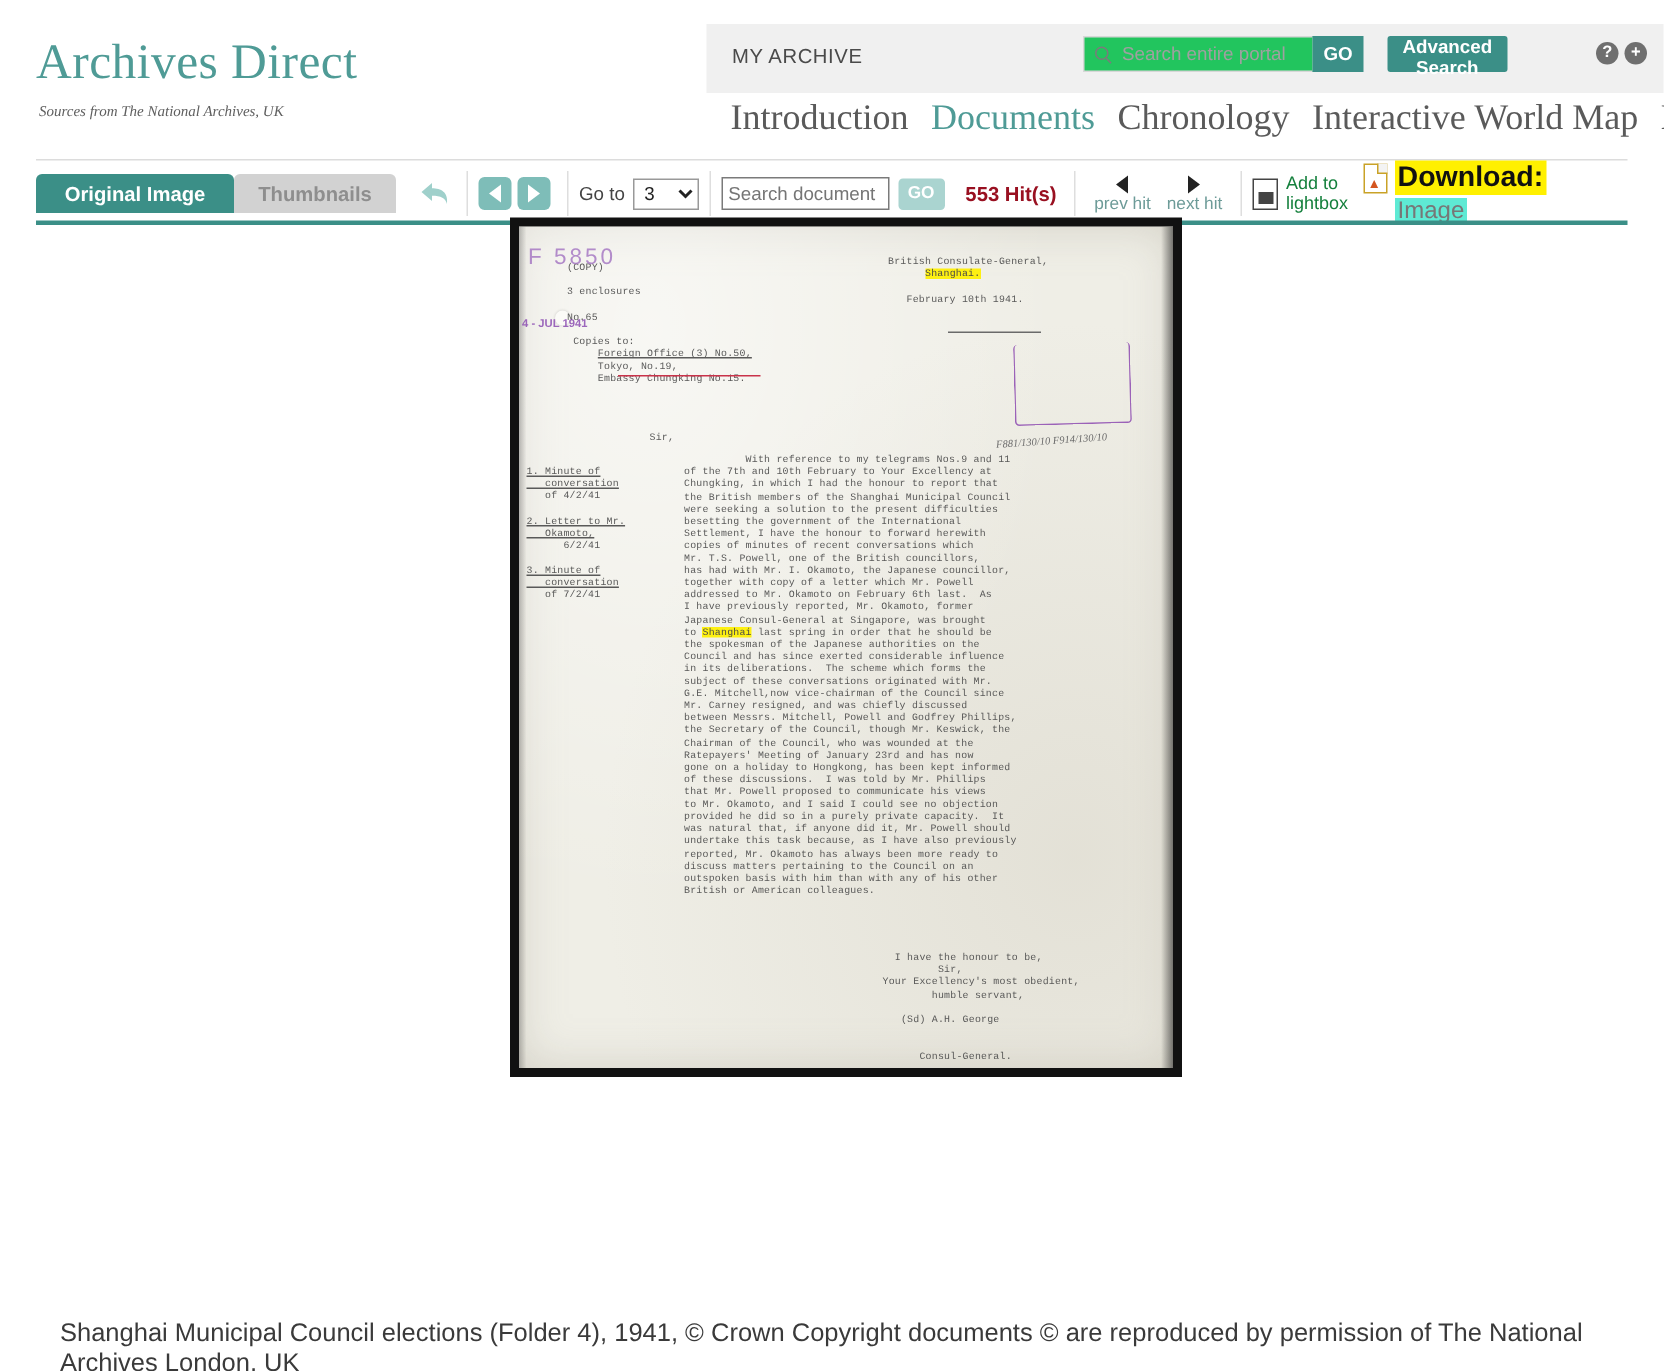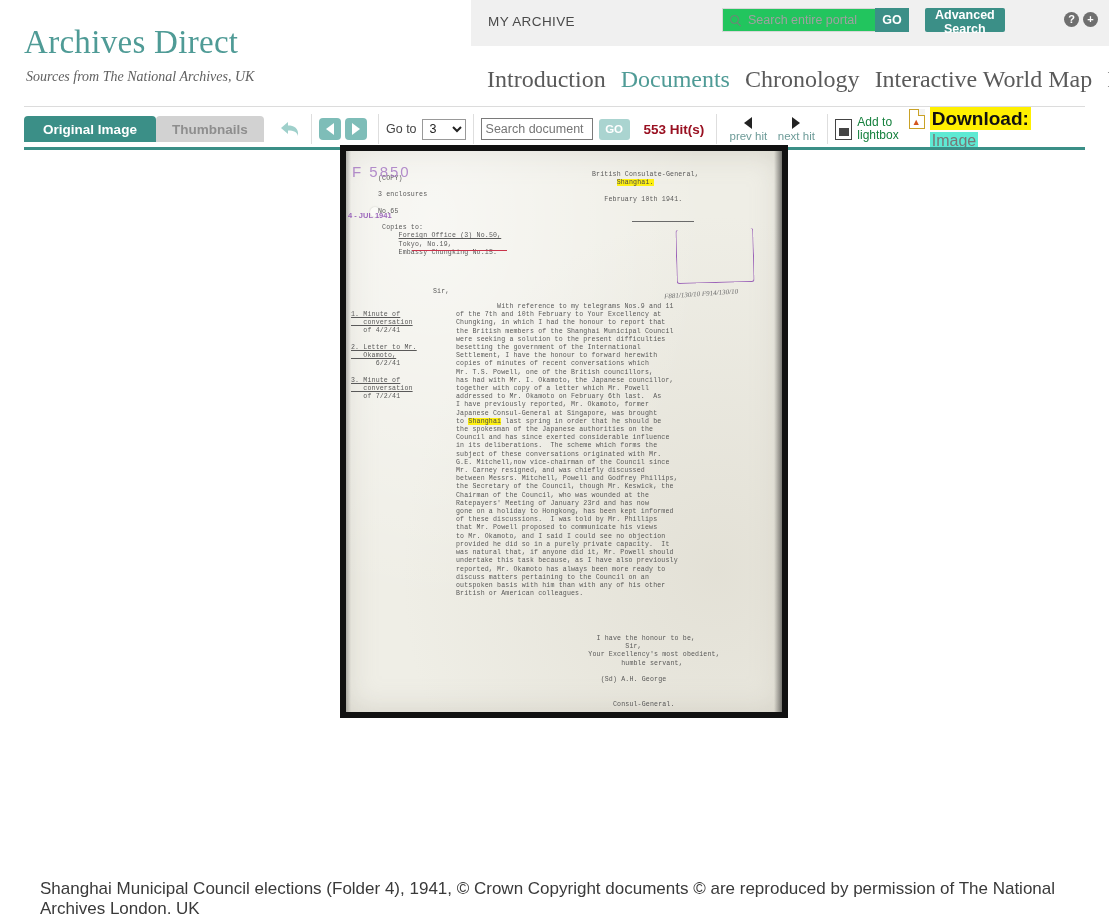--- a/index.html
+++ b/index.html
@@ -6,21 +6,21 @@
   html, body {
     margin: 0; padding: 0;
     width: 1109px; height: 914px;
     background: #ffffff;
     font-family: "Liberation Sans", sans-serif;
     overflow: hidden;
   }
 
   
   .topbar {
-    position: absolute; left: 0; top: 0;
+    position: absolute; left: 0; top: 16px;
     width: 899px; height: 46px;
   }
   .topbar-grey {
     position: absolute; left: 471px; top: 0;
     width: 638px; height: 46px;
     background: #f0f0f0;
   }
   .my-archive {
     position: absolute; left: 488px; top: 14px;
     font-size: 13.5px; color: #4a4a4a;
@@ -84,21 +84,21 @@
   
   .brand {
     position: absolute; left: 24px; top: 24px;
     font-family: "Liberation Serif", serif;
     font-size: 33px; color: #4f9b96;
     letter-spacing: 0.3px;
   }
   .tagline {
     position: absolute; left: 26px; top: 69px;
     font-family: "Liberation Serif", serif;
-    font-style: italic; font-size: 14px;
+    font-style: italic; font-size: 10px;
     color: #5f5f5f;
   }
 
   
   .mainnav {
     position: absolute; left: 455px; top: 66px;
     display: flex; align-items: baseline; gap: 15px;
     font-family: "Liberation Serif", serif;
     font-size: 24px;
     margin-left: 32px;

